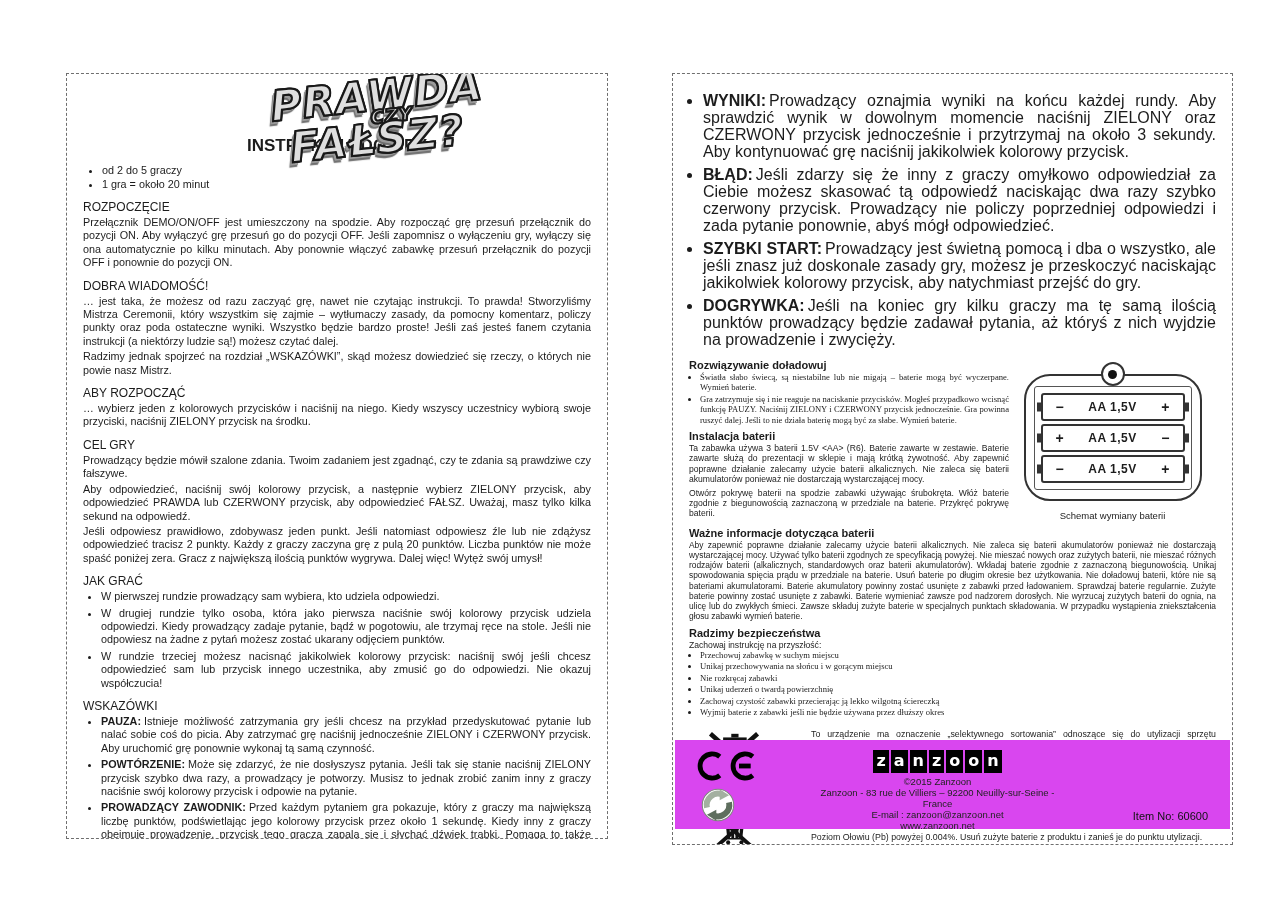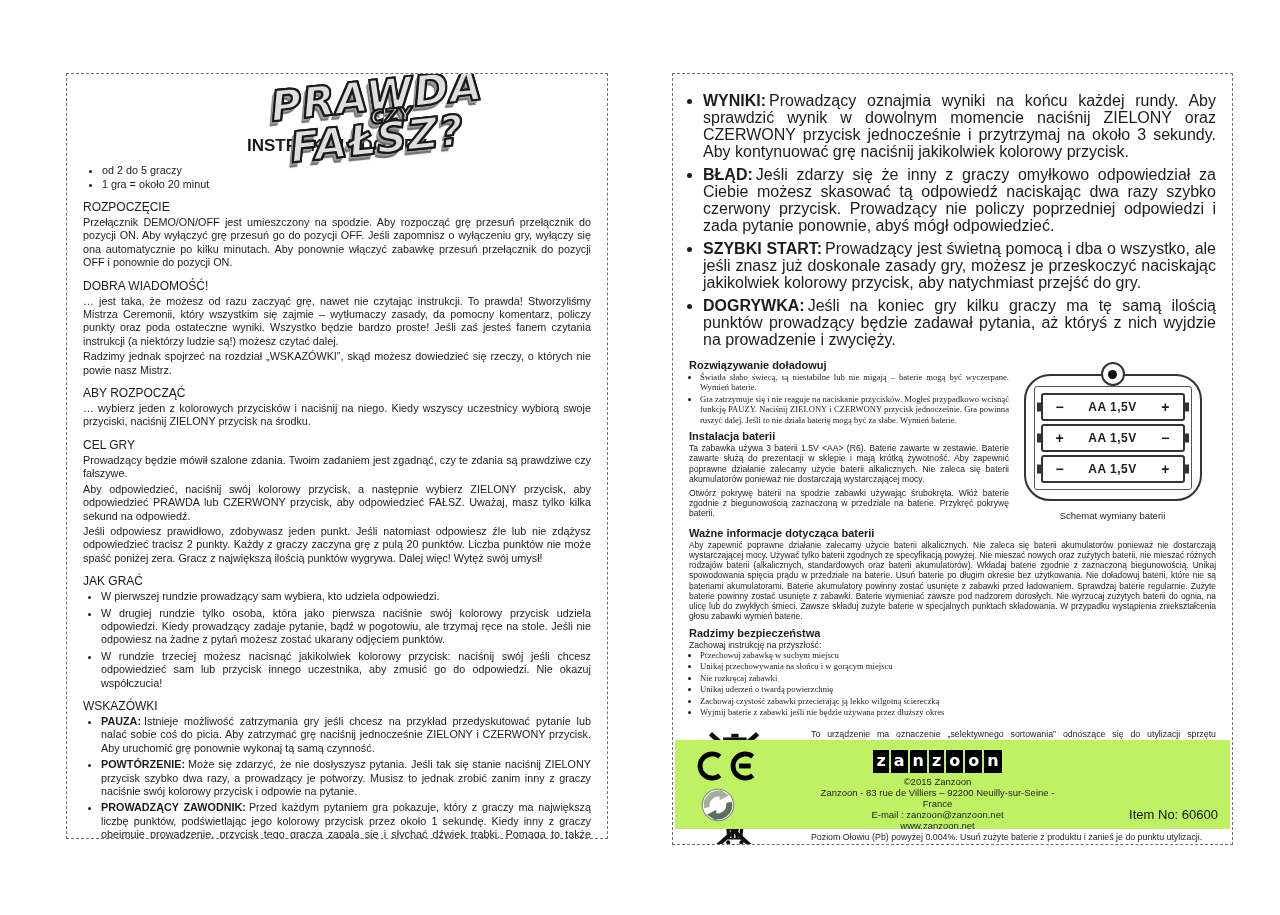--- a/index.html
+++ b/index.html
@@ -75,31 +75,31 @@
   .bcaption{text-align:center;font-size:9.5px;margin-top:9px;color:#222;}
 
   
   .symrow{display:flex;margin-top:11px;gap:32px;}
   .symrow.vcenter{align-items:center;}
   .symcol{width:90px;flex:none;display:flex;flex-direction:column;align-items:center;}
   .symtext{flex:1;font-size:8.8px;line-height:11px;text-align:justify;padding-top:1px;}
   .pb-label{font-weight:bold;font-size:13px;margin-top:0;line-height:12px;}
 
   
-  .footer{position:absolute;left:2px;right:2px;bottom:15px;height:89px;background:#bef264;}
+  .footer{position:absolute;left:2px;right:2px;bottom:15px;height:89px;background:#d946ef;}
   .ce{position:absolute;left:20px;top:10px;}
   .greendot{position:absolute;left:26px;top:48px;}
   .fcenter{position:absolute;left:130px;right:160px;top:10px;text-align:center;}
   .brand{display:inline-block;margin-bottom:3px;}
   .brand span{
     display:inline-block;background:#000;color:#fff;font-weight:bold;font-size:16px;
     line-height:1;padding:3px 3px 4px;margin:0 1px;font-family:"DejaVu Sans",sans-serif;
   }
   .fline{font-size:9.5px;line-height:11px;color:#222;}
-  .itemno{position:absolute;right:12px;bottom:7px;font-size:13px;color:#111;}
+  .itemno{position:absolute;right:22px;bottom:7px;font-size:11px;color:#111;}
 </style>
 </head>
 <body>
 
 <div class="page" id="page-left">
 
   <div class="logo">
     <div class="logo-l1">PRAWDA</div>
     <div class="logo-l2">CZY</div>
     <div class="logo-l3">FAŁSZ?</div>

